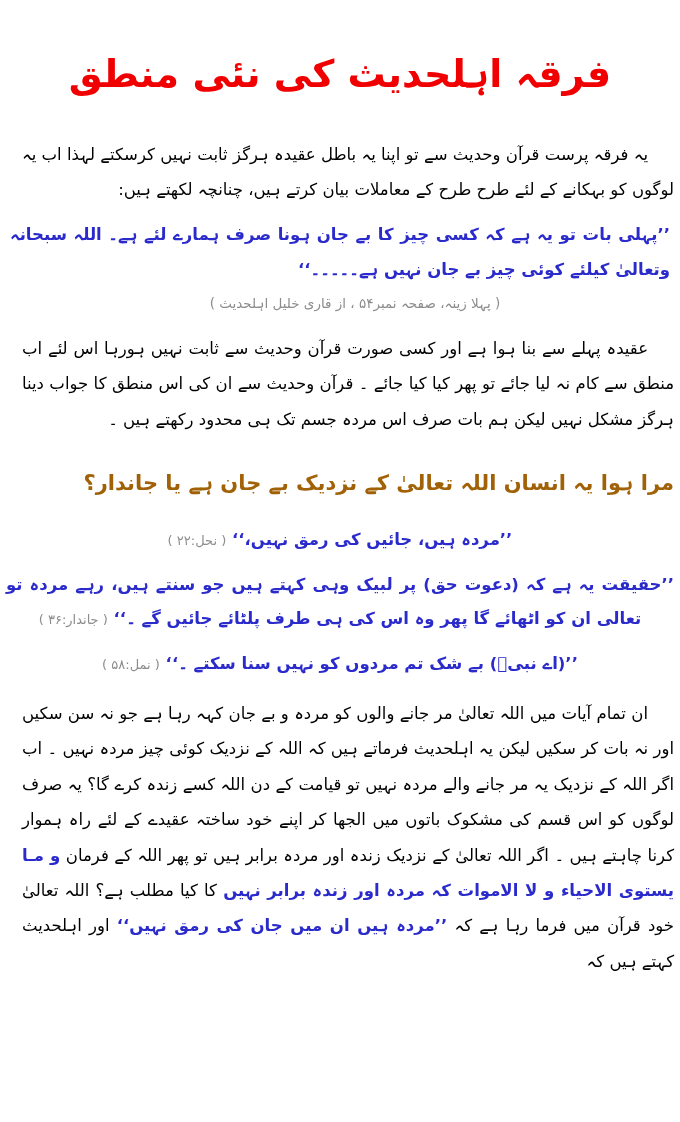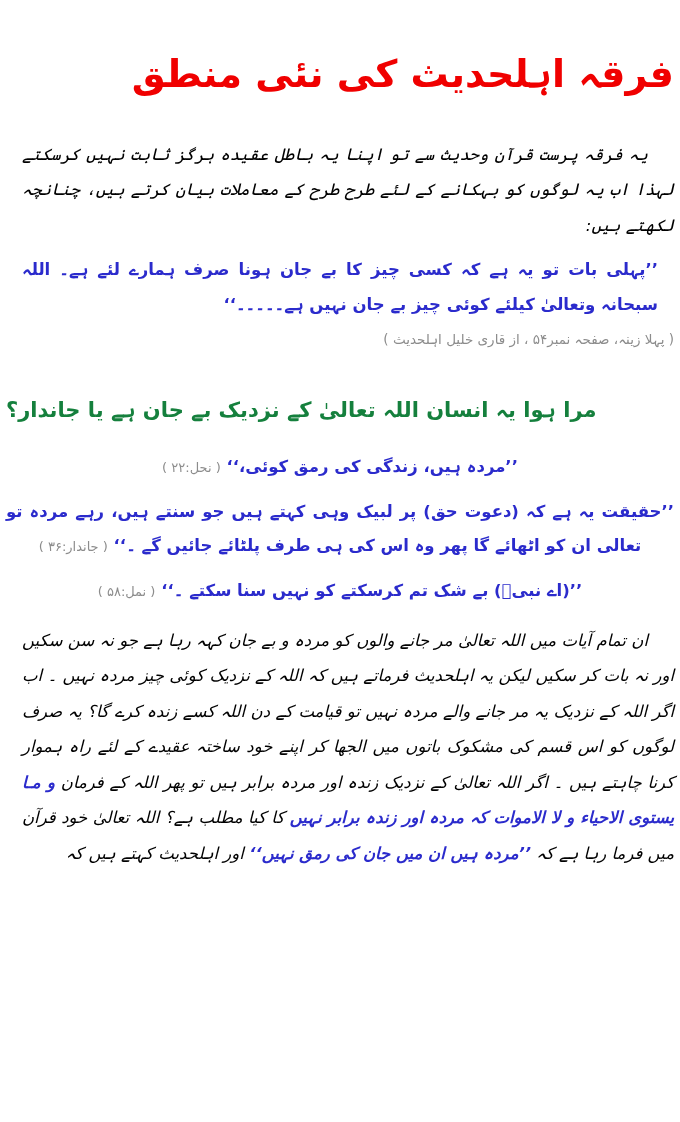--- a/index.html
+++ b/index.html
@@ -3,38 +3,38 @@
 <meta charset="utf-8">
 <style>
   html,body{margin:0;padding:0;background:#ffffff;}
   .page{
     width:680px;min-height:1122px;margin:0 auto;background:#ffffff;
     font-family:"DejaVu Sans",sans-serif;
     color:#000;box-sizing:border-box;padding:34px 6px 40px 6px;
     direction:rtl;text-align:right;overflow:hidden;
   }
   .doc-title{
-    text-align:right;color:#f00000;font-size:38px;font-weight:bold;
+    text-align:center;color:#f00000;font-size:38px;font-weight:bold;
     margin:12px 0 34px 0;line-height:1.5;letter-spacing:1px;
   }
   .para{
     font-size:16.5px;line-height:2.15;text-align:justify;
-    margin:0 0 10px 16px;text-indent:26px;font-style:italic;
+    margin:0 0 10px 16px;text-indent:26px;
   }
   .quote-blue{
     color:#2b2bcc;font-size:16.5px;line-height:2.1;font-weight:bold;
-    margin:4px 16px;text-align:justify;
+    margin:4px 4px;text-align:justify;
   }
   .quote-ref-line{
-    color:#8c8c8c;font-size:13.5px;text-align:right;padding-left:30px;
+    color:#8c8c8c;font-size:13.5px;text-align:center;padding-left:30px;
     margin:0 0 14px 0;line-height:1.9;
   }
   .section-heading{
-    text-align:left;color:#15803d;font-size:21px;font-weight:bold;
-    margin:40px 0 20px 0;line-height:1.8;
+    text-align:right;color:#a16207;font-size:21px;font-weight:bold;
+    margin:28px 0 20px 0;line-height:1.8;
   }
   .lead-in{font-size:16.5px;line-height:2.1;margin:0 0 6px 0;}
   .verse{margin:2px 0 10px 0;}
   .verse.center{text-align:center;}
   .verse.justify-center{text-align:justify;text-align-last:center;}
   .ref{color:#8c8c8c;font-size:13px;font-weight:normal;text-align:center;}
   .closing{margin-top:14px;}
   .inline-blue{color:#2b2bcc;font-weight:bold;}
 </style>
 </head>
@@ -42,36 +42,37 @@
 
 <div class="page">
 
   <h1 class="doc-title">فرقہ اہلحدیث کی نئی منطق</h1>
 
   <p class="para">یہ فرقہ پرست قرآن وحدیث سے تو اپنا یہ باطل عقیدہ ہرگز ثابت نہیں کرسکتے لہذا اب یہ لوگوں کو بہکانے کے لئے طرح طرح کے معاملات بیان کرتے ہیں، چنانچہ لکھتے ہیں:</p>
 
   <div class="quote-blue">’’پہلی بات تو یہ ہے کہ کسی چیز کا بے جان ہونا صرف ہمارے لئے ہے۔ اللہ سبحانہ وتعالیٰ کیلئے کوئی چیز بے جان نہیں ہے۔۔۔۔۔‘‘</div>
   <div class="quote-ref-line">( پہلا زینہ، صفحہ نمبر۵۴ ، از قاری خلیل اہلحدیث )</div>
 
+  <p class="para">عقیدہ پہلے سے بنا ہوا ہے اور کسی صورت قرآن وحدیث سے ثابت نہیں ہورہا اس لئے اب منطق سے کام نہ لیا جائے تو پھر کیا کیا جائے ۔ قرآن وحدیث سے ان کی اس منطق کا جواب دینا ہرگز مشکل نہیں لیکن ہم بات صرف اس مردہ جسم تک ہی محدود رکھتے ہیں ۔</p>
 
   <h2 class="section-heading">مرا ہوا یہ انسان اللہ تعالیٰ کے نزدیک بے جان ہے یا جاندار؟</h2>
 
 
   <div class="quote-blue verse center">
-    <span>’’مردہ ہیں، زندگی کی رمق کوئی،‘‘</span>
+    <span>’’مردہ ہیں، جائیں کی رمق نہیں،‘‘</span>
     <span class="ref">( نحل:۲۲ )</span>
   </div>
 
   <div class="quote-blue verse justify-center">
     <span>’’حقیقت یہ ہے کہ (دعوت حق) پر لبیک وہی کہتے ہیں جو سنتے ہیں، رہے مردہ تو تعالی ان کو اٹھائے گا پھر وہ اس کی ہی طرف پلٹائے جائیں گے ۔‘‘</span>
     <span class="ref">( جاندار:۳۶ )</span>
   </div>
 
   <div class="quote-blue verse center">
-    <span>’’(اے نبیؐ) بے شک تم کرسکتے کو نہیں سنا سکتے ۔‘‘</span>
+    <span>’’(اے نبیؐ) بے شک تم مردوں کو نہیں سنا سکتے ۔‘‘</span>
     <span class="ref">( نمل:۵۸ )</span>
   </div>
 
 
 
   <p class="para closing">
     <span>ان تمام آیات میں اللہ تعالیٰ مر جانے والوں کو مردہ و بے جان کہہ رہا ہے جو نہ سن سکیں اور نہ بات کر سکیں لیکن یہ اہلحدیث فرماتے ہیں کہ اللہ کے نزدیک کوئی چیز مردہ نہیں ۔ اب اگر اللہ کے نزدیک یہ مر جانے والے مردہ نہیں تو قیامت کے دن اللہ کسے زندہ کرے گا؟ یہ صرف لوگوں کو اس قسم کی مشکوک باتوں میں الجھا کر اپنے خود ساختہ عقیدے کے لئے راہ ہموار کرنا چاہتے ہیں ۔ اگر اللہ تعالیٰ کے نزدیک زندہ اور مردہ برابر ہیں تو پھر اللہ کے فرمان </span>
     <span class="inline-blue">و مـا یستوی الاحیاء و لا الاموات کہ مردہ اور زندہ برابر نہیں</span>
     <span> کا کیا مطلب ہے؟ اللہ تعالیٰ خود قرآن میں فرما رہا ہے کہ </span>
     <span class="inline-blue">’’مردہ ہیں ان میں جان کی رمق نہیں‘‘</span>

